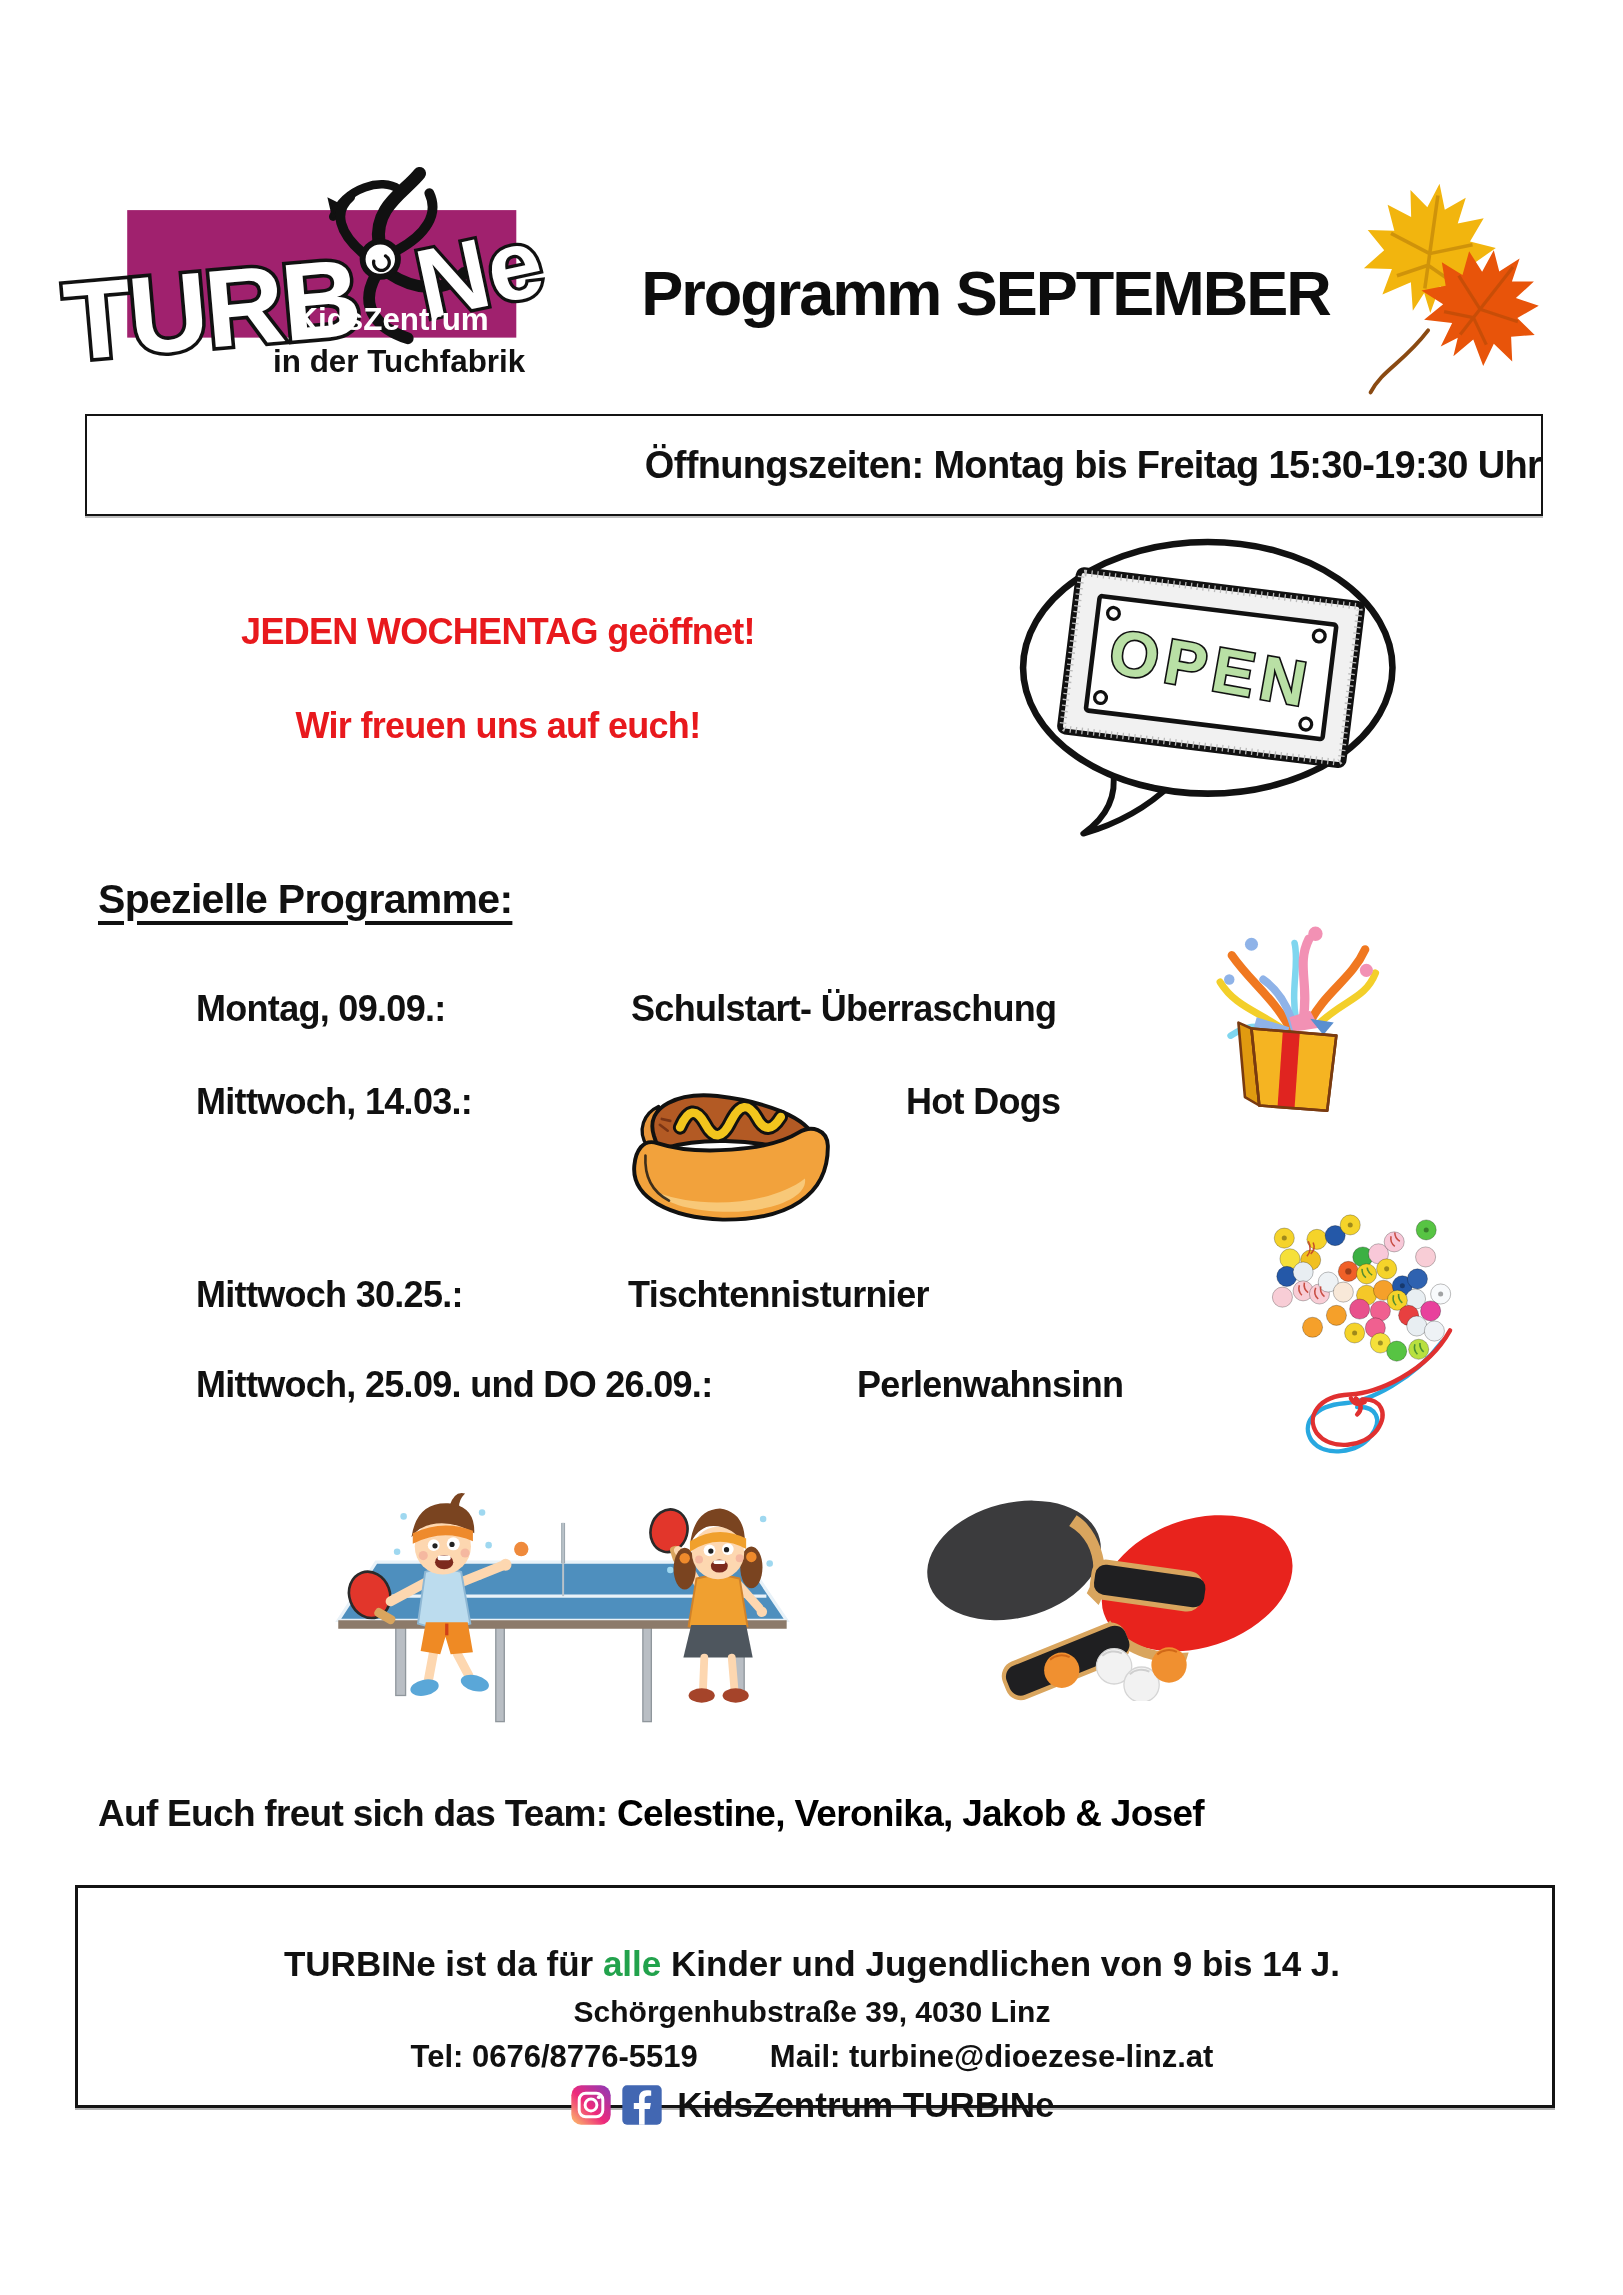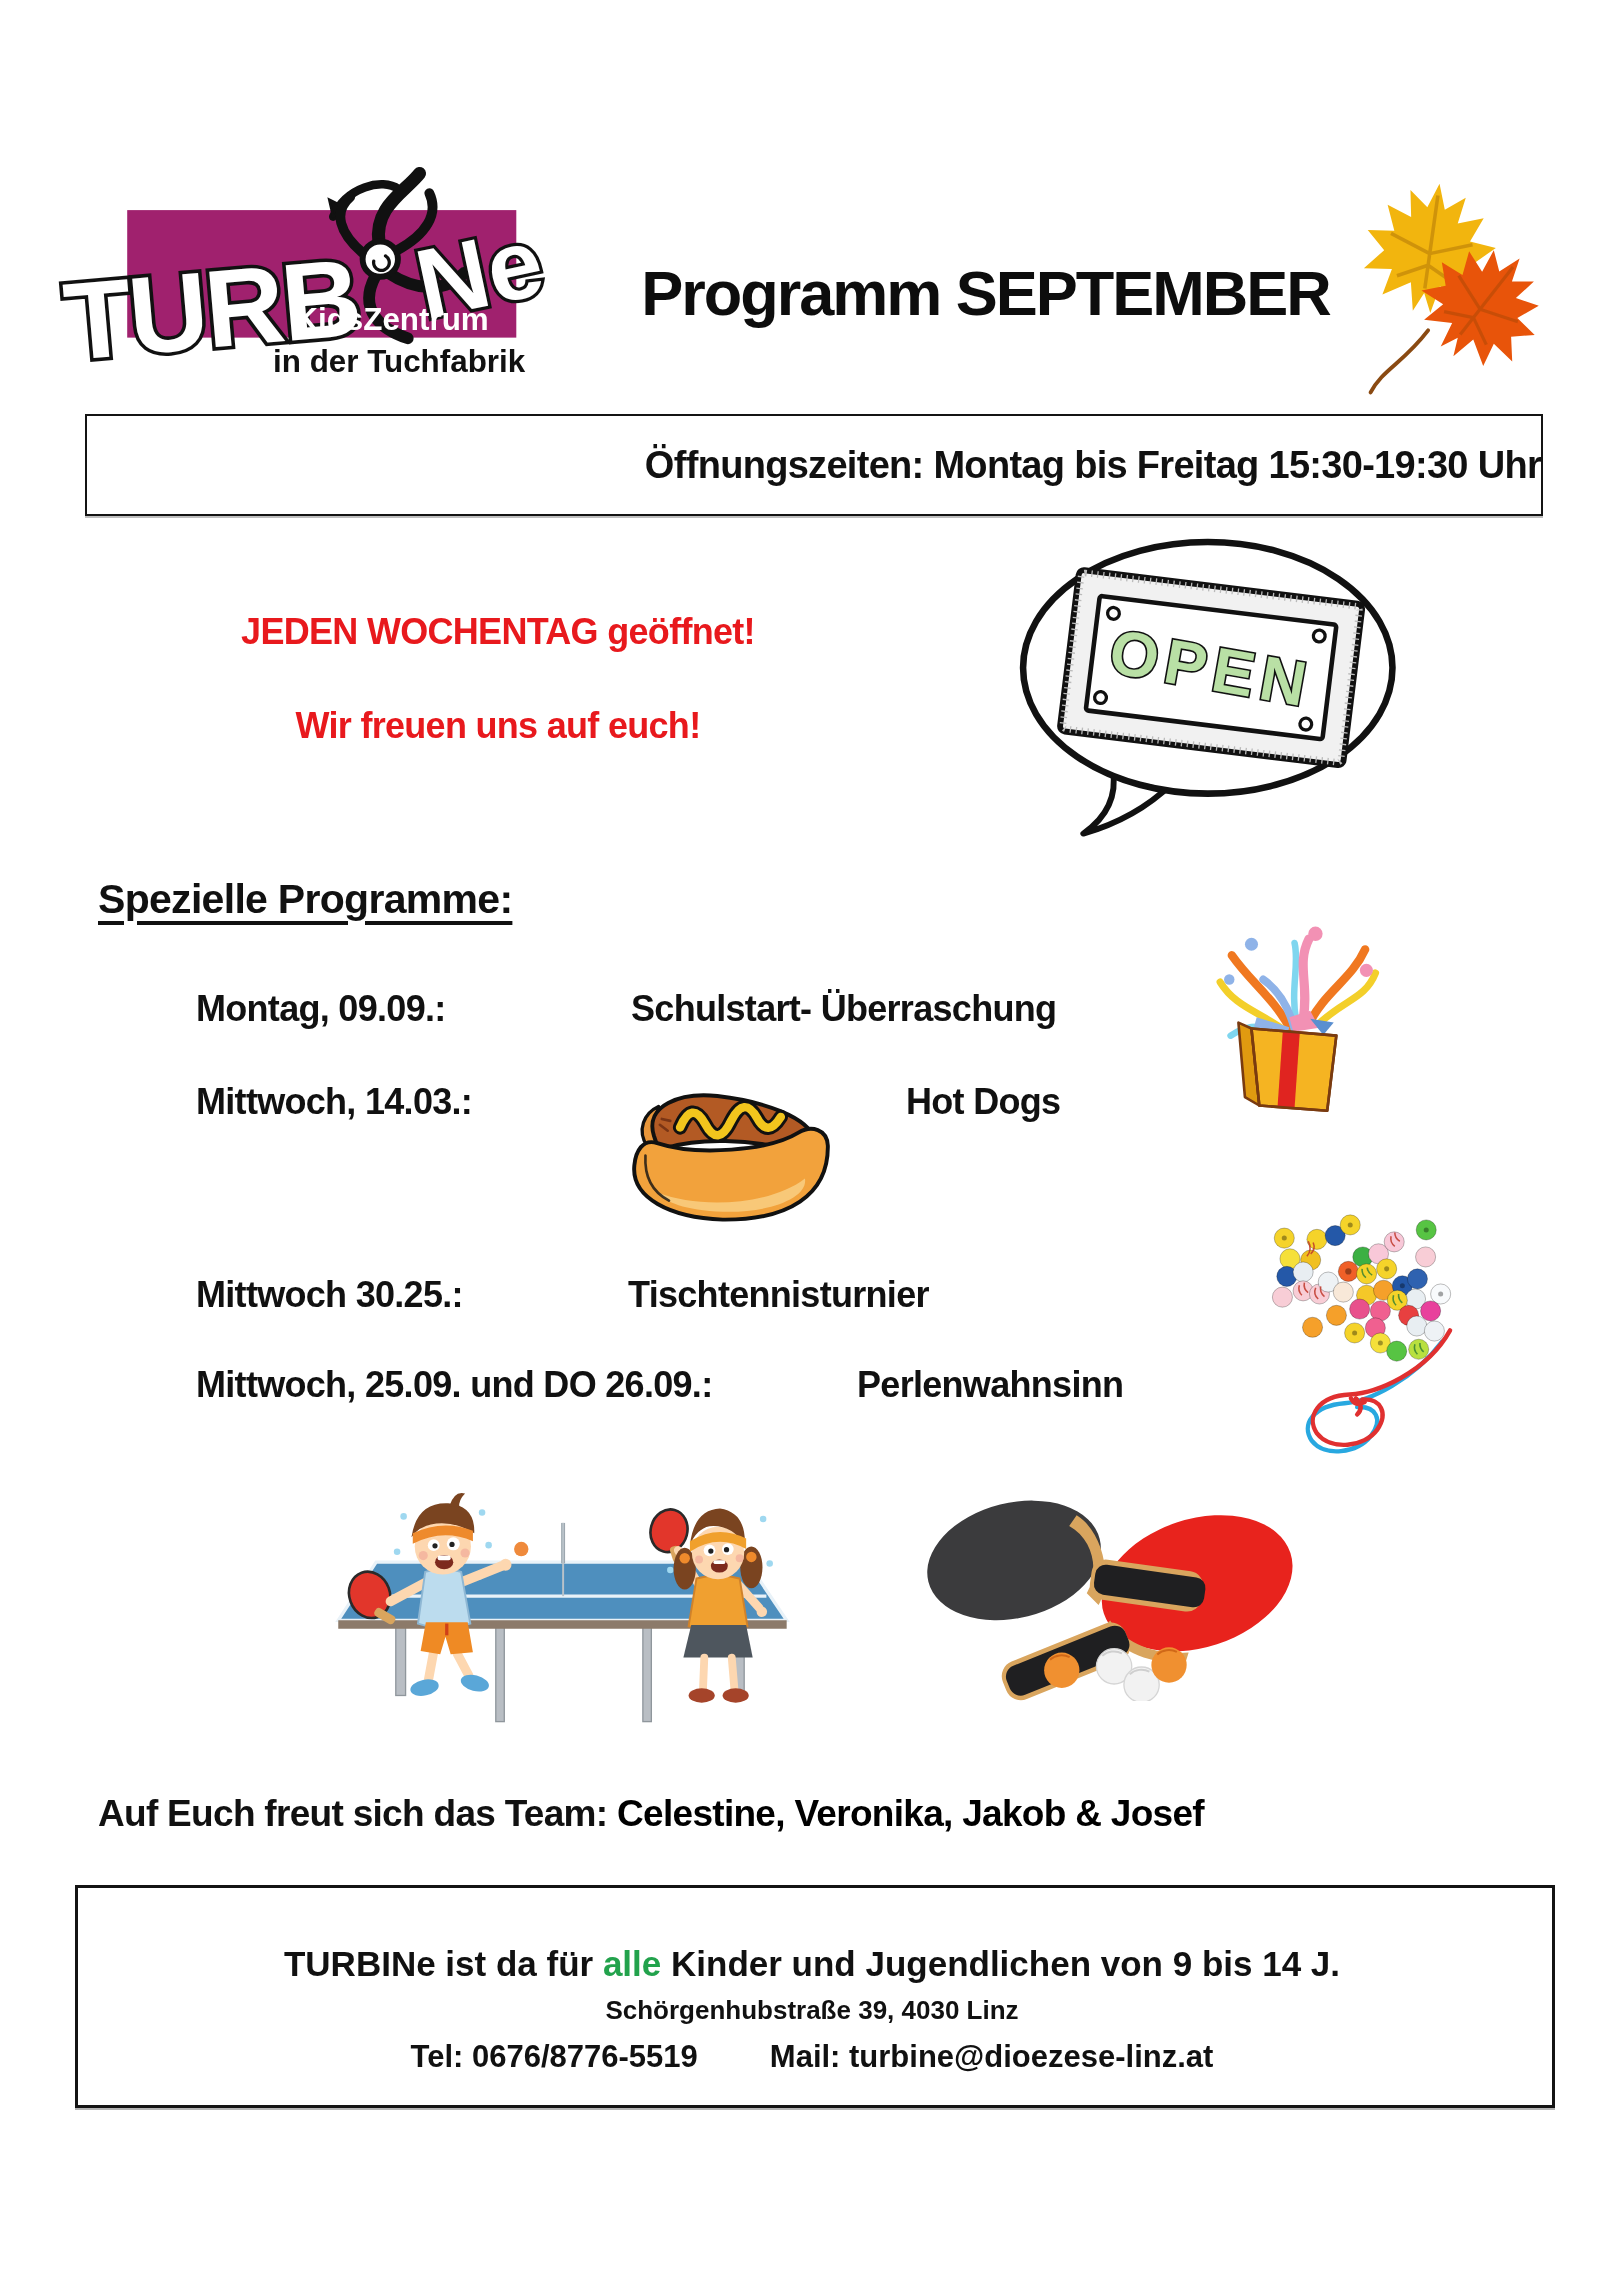--- a/index.html
+++ b/index.html
@@ -24,21 +24,21 @@
   .prog{font-size:36px;font-weight:bold;letter-spacing:-0.7px;white-space:nowrap;}
   
   .team{left:98px;top:1793px;font-size:37px;font-weight:bold;letter-spacing:-0.7px;white-space:nowrap;}
   .team .names{color:#000000;}
   
   .footer-box{left:75px;top:1885px;width:1474px;height:217px;
               border:3.3px solid #141414;box-shadow:0 2px 0 rgba(0,0,0,.3);background:#fff;}
   .f-line{left:75px;width:1474px;text-align:center;font-weight:bold;margin-top:48px;}
   .f1{top:1896px;font-size:35px;}
   .f1 .hl{color:#22a24c;}
-  .f2{top:1947px;font-size:26px;}
+  .f2{top:1947px;font-size:30px;}
   .f3{top:1991px;font-size:31px;}
   .f3 .gap{display:inline-block;width:72px;}
   .f4{top:2036px;display:flex;justify-content:center;align-items:center;gap:9.2px;}
   .f4 .handle{font-size:35px;font-weight:bold;margin-left:5.2px;}
   .icon62{width:42px;height:42px;display:inline-block;}
 </style>
 </head>
 <body>
 
 <div class="page">
@@ -344,15 +344,35 @@
 
   <div class="abs footer-box"></div>
 
   <div class="abs f-line f1">
     <span>TURBINe ist da für </span><span class="hl">alle</span><span> Kinder und Jugendlichen von 9 bis 14 J.</span>
   </div>
   <div class="abs f-line f2">Schörgenhubstraße 39, 4030 Linz</div>
   <div class="abs f-line f3">
     <span>Tel: 0676/8776-5519</span><span class="gap"></span><span>Mail: turbine@dioezese-linz.at</span>
   </div>
+  <div class="abs f-line f4">
+    <svg class="icon62" viewBox="0 0 64 64">
+      <defs>
+        <linearGradient id="ig" x1="0" y1="1" x2="1" y2="0">
+          <stop offset="0" stop-color="#fdc468"></stop>
+            <stop offset="0.45" stop-color="#ee2a7b"></stop>
+            <stop offset="1" stop-color="#8a3ab9"></stop>
+        </linearGradient>
+      </defs>
+      <rect x="2" y="2" width="60" height="60" rx="15" fill="url(#ig)"></rect>
+      <rect x="14" y="14" width="36" height="36" rx="10" fill="none" stroke="#fff" stroke-width="4.5"></rect>
+      <circle cx="32" cy="32" r="9" fill="none" stroke="#fff" stroke-width="4.5"></circle>
+      <circle cx="44" cy="20" r="3" fill="#fff"></circle>
+    </svg>
+    <svg class="icon62" viewBox="0 0 64 64">
+      <rect x="2" y="2" width="60" height="60" rx="7" fill="#4267b2"></rect>
+      <path d="M36 62 V38 h8 l1.5-9 H36 v-6 c0-3 1.5-5 5.5-5 H46 V10 c-1.5-.3-4.5-.6-7-.6 -7 0-11.5 4.2-11.5 12 v7.6 h-8 V38 h8 v24 z" fill="#fff"></path>
+    </svg>
+    <span class="handle">KidsZentrum TURBINe</span>
+  </div>
 
 </div>
 
 
 </body></html>

